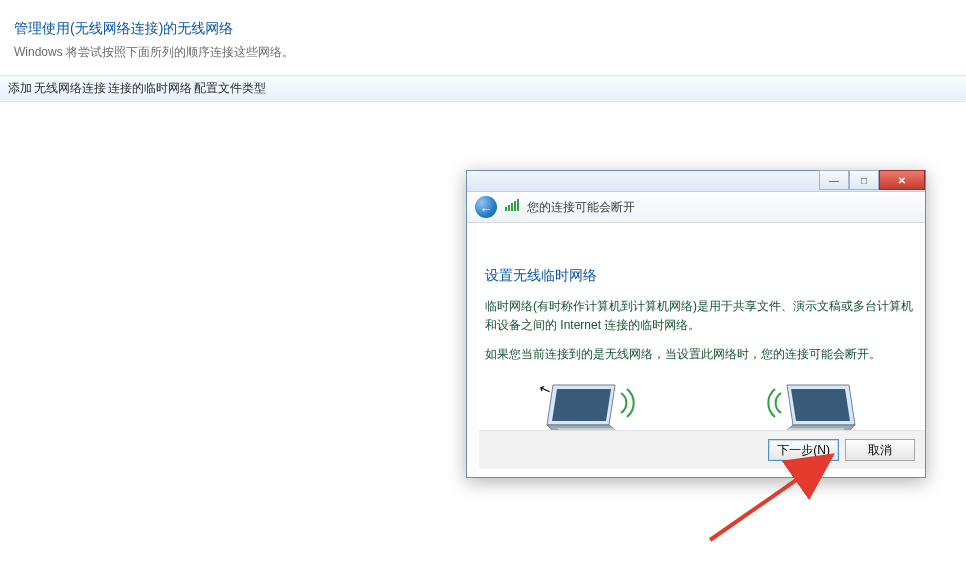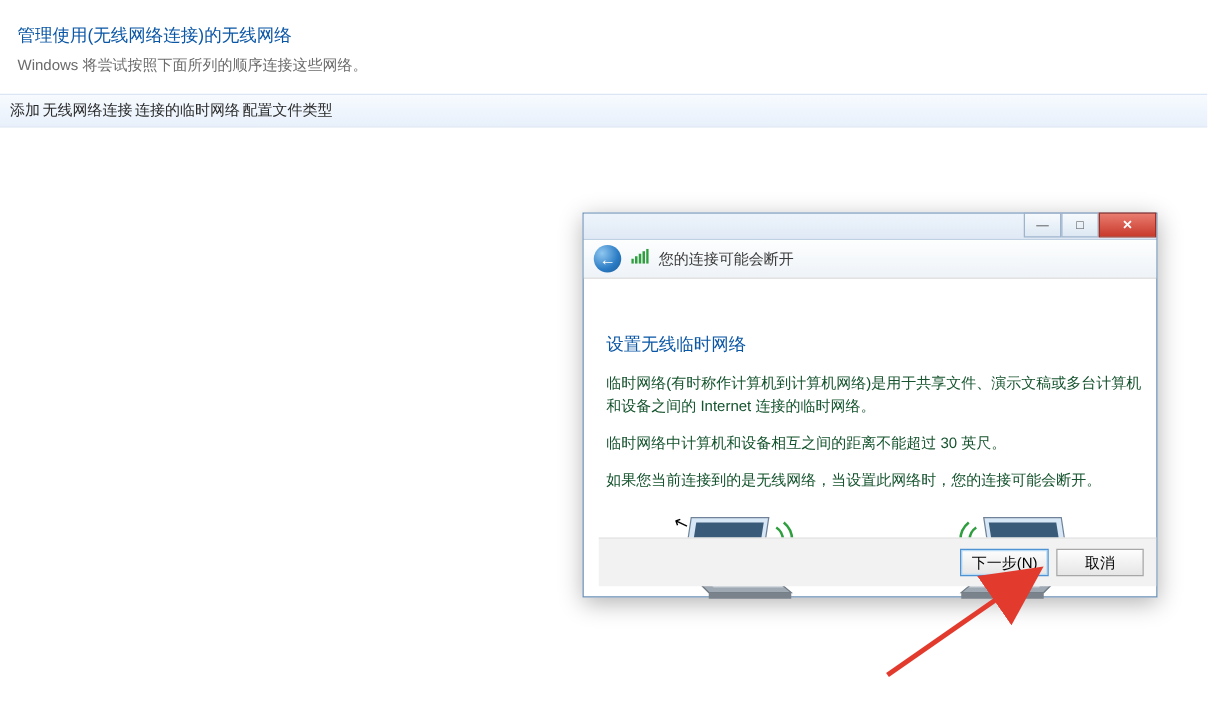--- a/index.html
+++ b/index.html
@@ -227,21 +227,20 @@
         <rect x="9" y="2" width="2" height="10" fill="#2e9e3f"></rect>
         <rect x="12" y="0" width="2" height="12" fill="#2e9e3f"></rect>
       </svg>
     </span>
     <span class="wizard-hdr-text">您的连接可能会断开</span>
   </div>
 
   <div class="dialog-body">
     <div class="dlg-h1">设置无线临时网络</div>
     <div class="dlg-p">临时网络(有时称作计算机到计算机网络)是用于共享文件、演示文稿或多台计算机和设备之间的 Internet 连接的临时网络。</div>
-    <div class="dlg-p">临时网络中计算机和设备相互之间的距离不能超过 30 英尺。</div>
     <div class="dlg-p">如果您当前连接到的是无线网络，当设置此网络时，您的连接可能会断开。</div>
 
     <div class="illus-row">
       <div class="laptop-wrap">
         <span class="cursor-mark">↖</span>
         <svg width="140" height="90" viewBox="0 0 140 90">
 
           <path d="M98 18 a12 12 0 0 1 0 20" stroke="#2e9e3f" stroke-width="2" fill="none"></path>
           <path d="M104 14 a18 18 0 0 1 0 28" stroke="#2e9e3f" stroke-width="2" fill="none"></path>
 

